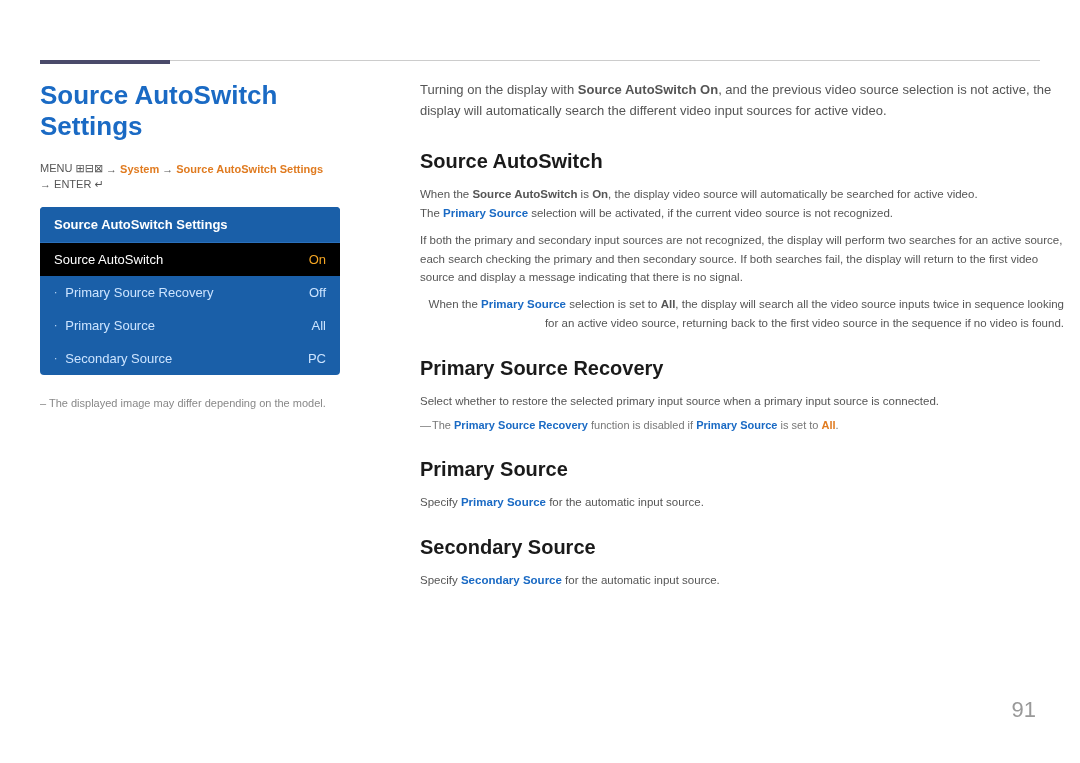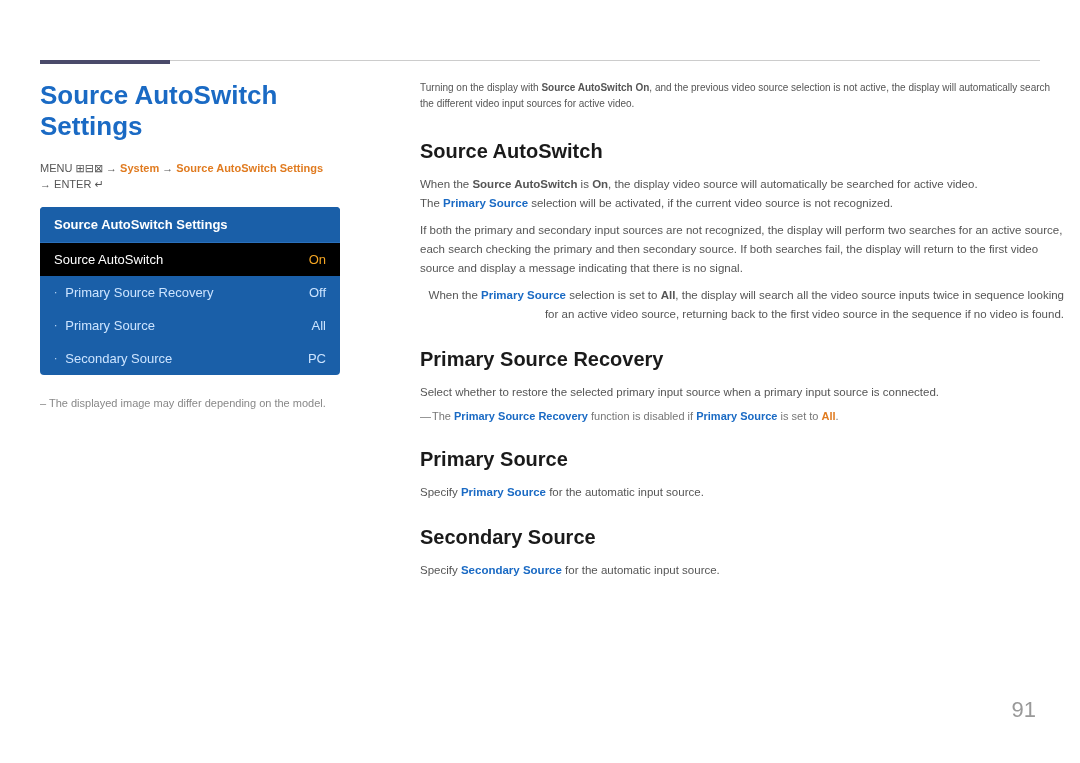--- a/index.html
+++ b/index.html
@@ -50,21 +50,21 @@
       color: #1a6ac4;
       margin-bottom: 20px;
       margin-top: 10px;
     }
 
     .breadcrumb {
       font-size: 11px;
       color: #555;
       margin-bottom: 16px;
       display: flex;
-      align-items: flex-start;
+      align-items: center;
       flex-wrap: wrap;
       gap: 3px;
     }
 
     .breadcrumb .highlight {
       color: #e07b20;
       font-weight: bold;
     }
 
     .menu-box {
@@ -128,21 +128,21 @@
       content: '– ';
     }
 
     
     .right-column {
       flex: 1;
       padding-top: 10px;
     }
 
     .intro-text {
-      font-size: 10px;
+      font-size: 13px;
       color: #555;
       line-height: 1.6;
       margin-bottom: 28px;
     }
 
     .intro-text .bold { font-weight: bold; }
 
     .section-title {
       font-size: 20px;
       font-weight: bold;

